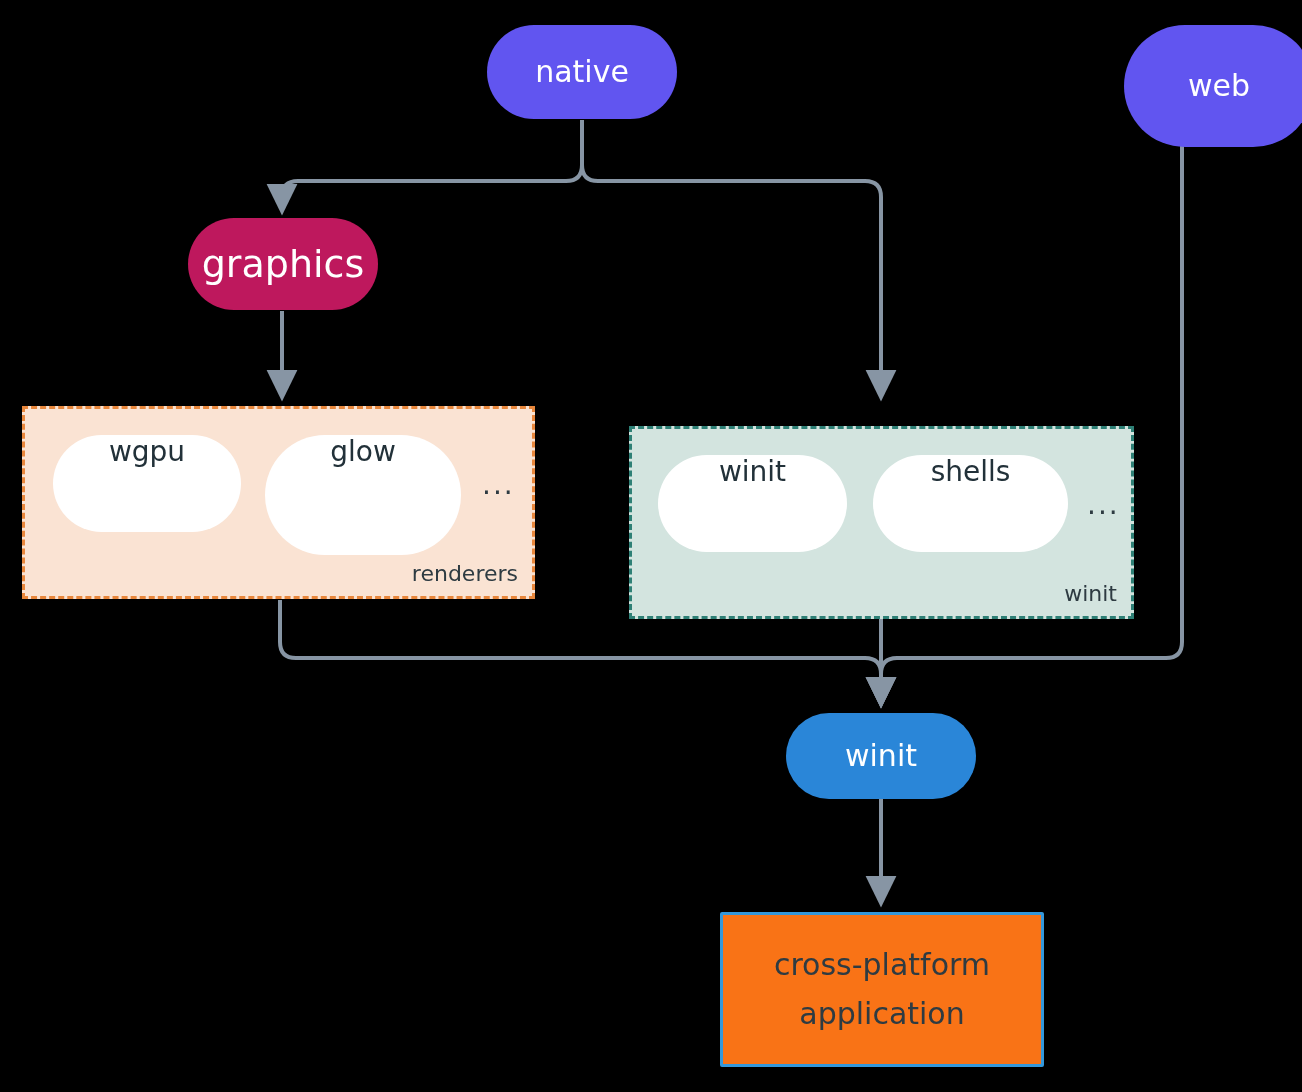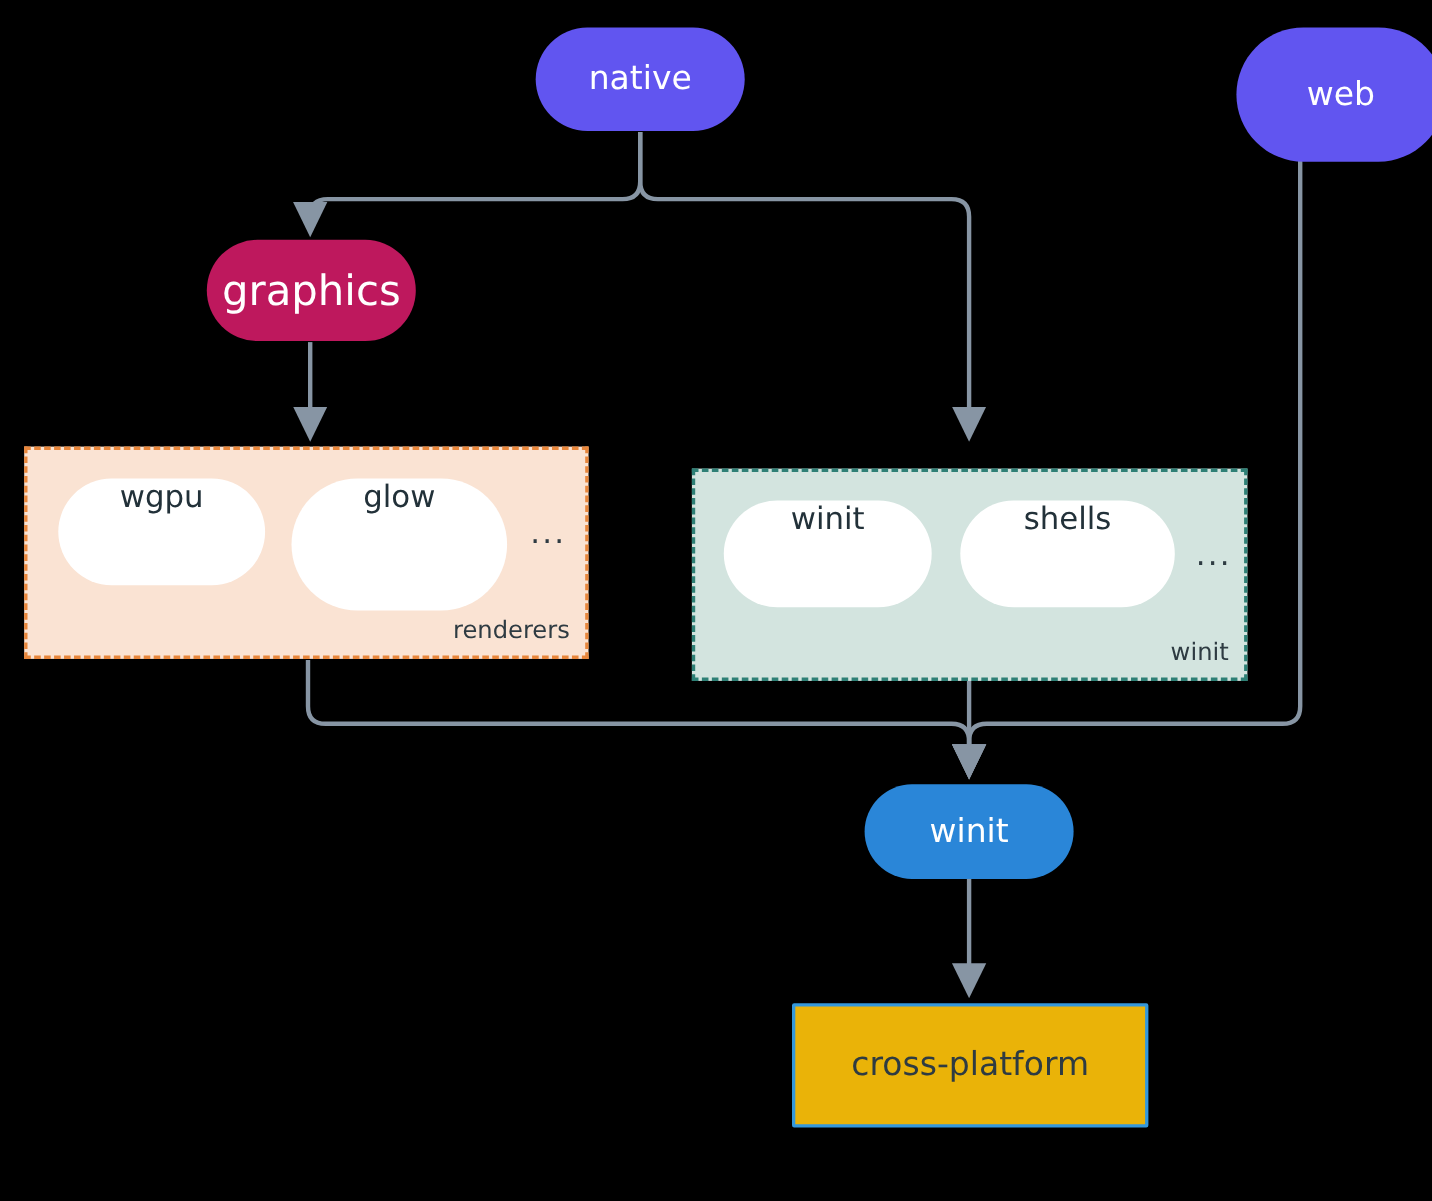--- a/index.html
+++ b/index.html
@@ -63,22 +63,22 @@
   #node-iced {
     left: 786px; top: 713px; width: 190px; height: 86px;
     background: #2A86D8;
     color: #FFFFFF;
     border-radius: 46px;
     font-size: 30px;
   }
 
   
   #node-application {
-    left: 720px; top: 912px; width: 324px; height: 113px;
-    background: #eab308;
+    left: 720px; top: 912px; width: 324px; height: 155px;
+    background: #f97316;
     border: 3px solid #3498DB;
     color: #2E3B42;
     border-radius: 2px;
     font-size: 30px;
     flex-direction: column;
     line-height: 1.62;
   }
 
   
   .group {
@@ -194,15 +194,16 @@
     <div class="ellipsis" id="ellipsis-shells">...</div>
     <div class="group-label">winit</div>
   </div>
 
   <div class="node" id="node-iced">
     <span>winit</span>
   </div>
 
   <div class="node" id="node-application">
     <span>cross-platform</span>
+    <span>application</span>
   </div>
 
 </div>
 
 </body></html>

